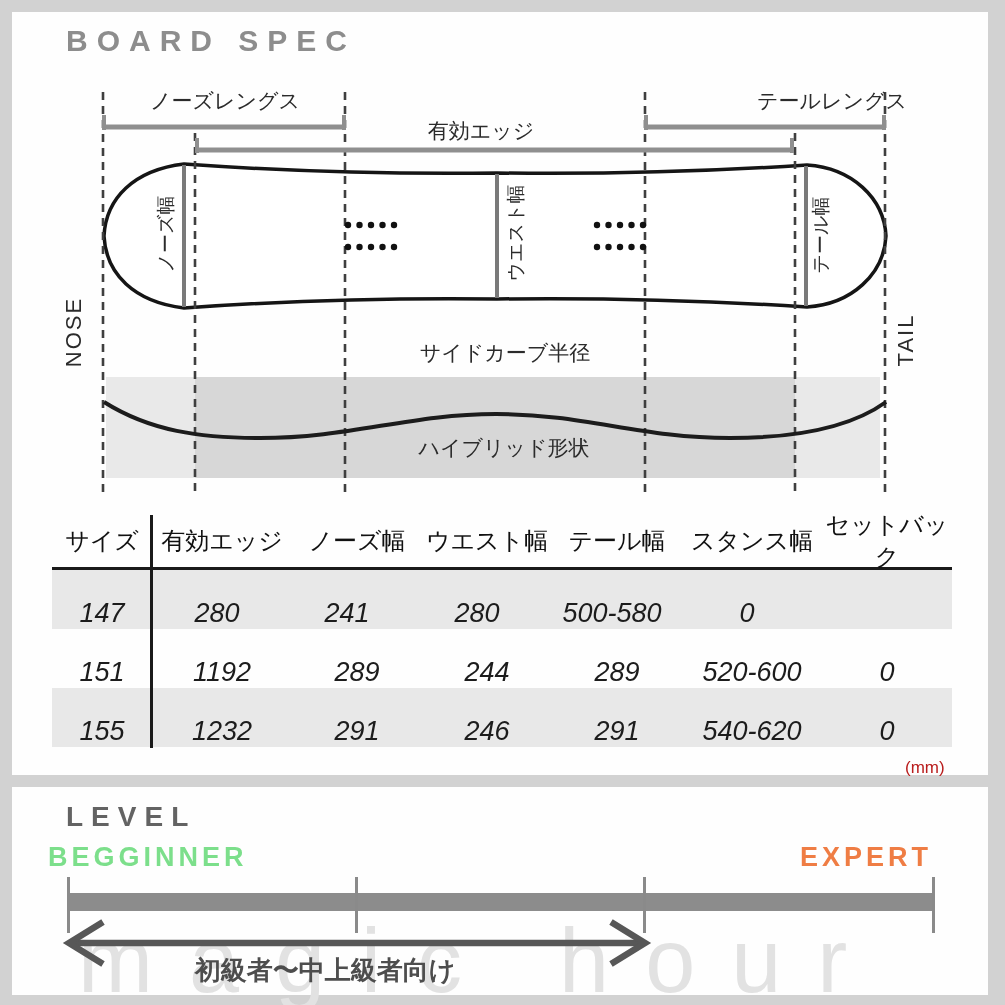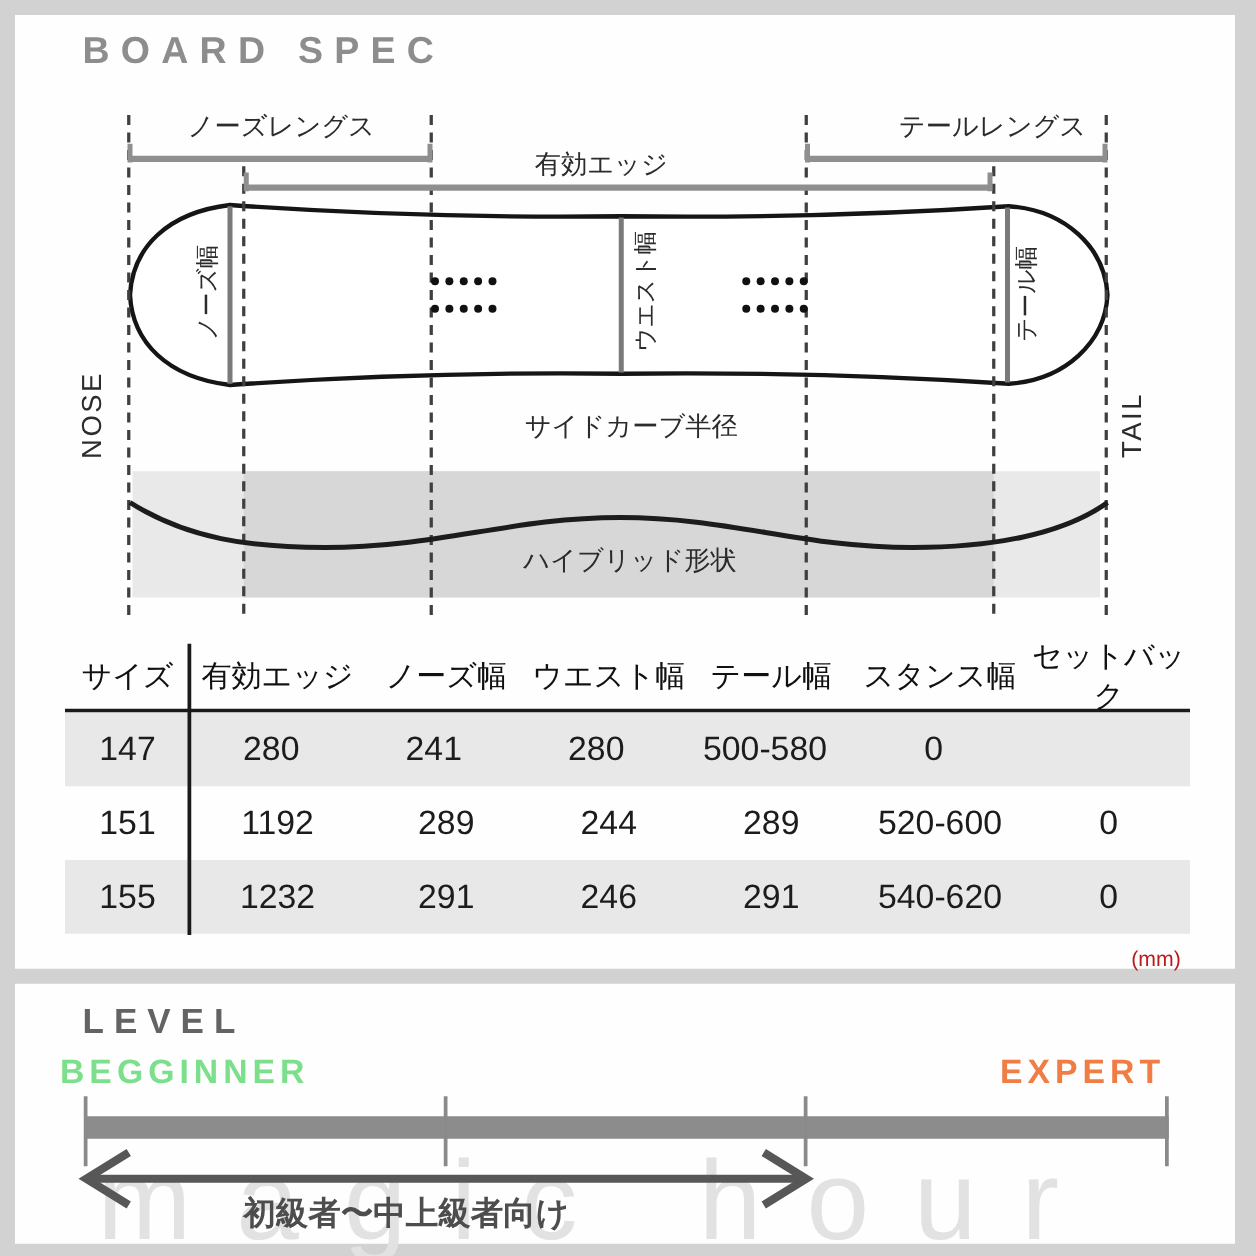--- a/index.html
+++ b/index.html
@@ -10,21 +10,21 @@
   .vlabel{transform:translate(-50%,-50%) rotate(-90deg);white-space:nowrap;}
 
   #board-spec-title{left:66px;top:24px;font-size:30px;font-weight:bold;
     letter-spacing:9px;color:#8d8d8d;}
   .diag-label{font-size:21px;color:#2b2b2b;text-align:right;}
   .wlabel{font-size:19px;color:#2b2b2b;}
   .endlabel{font-size:22px;color:#2b2b2b;letter-spacing:2px;}
 
   
   .spec-table{left:52px;top:515px;width:900px;position:absolute;}
-  .trow{display:flex;align-items:center;height:59px;}
+  .trow{display:flex;align-items:flex-end;height:59px;font-style:italic;}
   .thead{display:flex;align-items:center;height:52px;border-bottom:3px solid #1a1a1a;}
   .th,.td{text-align:center;}
   .th{font-size:24px;color:#111;}
   .td{font-size:27px;color:#1c1c1c;}
   .c0{width:100px;}.c1{width:140px;}.c2{width:130px;}.c3{width:130px;}
   .c4{width:130px;}.c5{width:140px;}.c6{width:130px;}
   .bg-gray{background:#e8e8e8;}
   #table-divider{left:150px;top:515px;width:3px;height:233px;background:#1a1a1a;}
   #unit-label{left:905px;top:758px;font-size:17px;color:#b91c1c;}
 
@@ -111,22 +111,22 @@
       <circle cx="631.5" cy="247" r="3.2"></circle>
     <circle cx="643" cy="247" r="3.2"></circle>
   </g>
 
   <path d="M 104 402 C 150 431 200 438 260 438 C 350 438 410 414 496 414
        C 585 414 640 438 730 438 C 792 438 850 428 886 402" fill="none" stroke="#1c1c1c" stroke-width="4"></path>
 </svg>
 
 <div class="abs z1 diag-label center-origin" style="left:225px;top:101px;">ノーズレングス</div>
 <div class="abs z1 diag-label center-origin" style="left:481px;top:131px;">有効エッジ</div>
-<div class="abs z1 diag-label center-origin" style="left:794px;top:101px;">テールレングス</div>
-<div class="abs z1 diag-label center-origin" style="left:505px;top:341px;">サイドカーブ半径</div>
+<div class="abs z1 diag-label center-origin" style="left:832px;top:101px;">テールレングス</div>
+<div class="abs z1 diag-label center-origin" style="left:505px;top:353px;">サイドカーブ半径</div>
 <div class="abs z1 diag-label center-origin" style="left:504px;top:448px;">ハイブリッド形状</div>
 <div class="abs z1 endlabel vlabel" style="left:74px;top:332px;">NOSE</div>
 <div class="abs z1 endlabel vlabel" style="left:906px;top:340px;">TAIL</div>
 <div class="abs z1 wlabel vlabel" style="left:166px;top:234px;">ノーズ幅</div>
 <div class="abs z1 wlabel vlabel" style="left:516px;top:233px;">ウエスト幅</div>
 <div class="abs z1 wlabel vlabel" style="left:821px;top:235px;">テール幅</div>
 
 <div class="spec-table z1">
   <div class="thead">
     <div class="th c0">サイズ</div>

